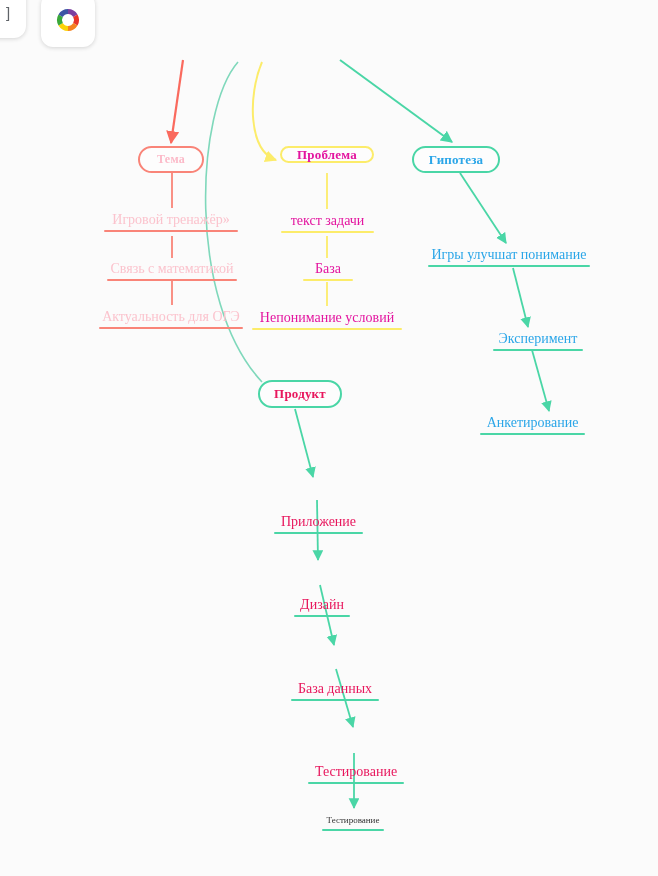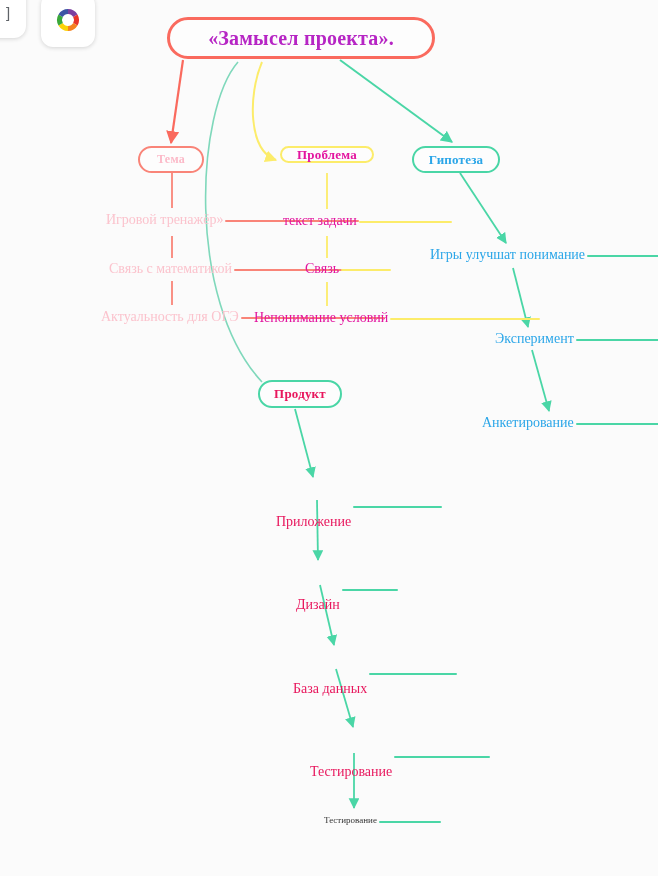--- a/index.html
+++ b/index.html
@@ -72,20 +72,21 @@
     border-color: #4ad6a6; color: #2ba6e8; font-size: 13px;
   }
   #n-produkt {
     left: 258px; top: 380px; width: 84px; height: 28px;
     border-color: #4ad6a6; color: #e8175d; font-size: 13px;
   }
   
   .leaf {
     position: absolute;
     display: flex;
+    flex-direction: column;
     align-items: center;
     white-space: nowrap;
   }
   .leaf .txt { line-height: 1.1; padding: 0 2px; }
   .leaf .rule { height: 2px; margin-top: 3px; border-radius: 1px; }
   
   .branch-tema .txt  { color: #fbc3cd; font-size: 14px; }
   .branch-tema .rule { background: #f98478; }
   
   .branch-prob .txt  { color: #e3159f; font-size: 14px; }
@@ -155,21 +156,20 @@
     <path d="M513,268 L528,327" stroke="#4ad6a6" stroke-width="1.8" fill="none" marker-end="url(#ar-grn)"></path>
     <path d="M532,350 L549,411" stroke="#4ad6a6" stroke-width="1.8" fill="none" marker-end="url(#ar-grn)"></path>
 
     <path d="M295,409 L313,477" stroke="#4ad6a6" stroke-width="1.8" fill="none" marker-end="url(#ar-grn)"></path>
     <path d="M317,500 L318,560" stroke="#4ad6a6" stroke-width="1.8" fill="none" marker-end="url(#ar-grn)"></path>
     <path d="M320,585 L334,645" stroke="#4ad6a6" stroke-width="1.8" fill="none" marker-end="url(#ar-grn)"></path>
     <path d="M336,669 L353,727" stroke="#4ad6a6" stroke-width="1.8" fill="none" marker-end="url(#ar-grn)"></path>
     <path d="M354,753 L354,808" stroke="#4ad6a6" stroke-width="1.8" fill="none" marker-end="url(#ar-grn)"></path>
   </svg>
 
-  <div class="cap" id="n-root">«Замысел проекта».</div>
 
   <div class="cap" id="n-tema">Тема</div>
   <div class="cap" id="n-problema">Проблема</div>
   <div class="cap" id="n-gipoteza">Гипотеза</div>
   <div class="cap" id="n-produkt">Продукт</div>
 
   <div class="leaf branch-tema" style="left:104px; top:212px;">
     <span class="txt">Игровой тренажёр»</span>
     <span class="rule" style="width:134px;"></span>
   </div>
@@ -180,21 +180,21 @@
   <div class="leaf branch-tema" style="left:99px; top:309px;">
     <span class="txt">Актуальность для ОГЭ</span>
     <span class="rule" style="width:144px;"></span>
   </div>
 
   <div class="leaf branch-prob" style="left:281px; top:213px;">
     <span class="txt">текст задачи</span>
     <span class="rule" style="width:93px;"></span>
   </div>
   <div class="leaf branch-prob" style="left:303px; top:261px;">
-    <span class="txt">Связь</span>
+    <span class="txt">База</span>
     <span class="rule" style="width:50px;"></span>
   </div>
   <div class="leaf branch-prob" style="left:252px; top:310px;justify-content:center;">
     <span class="txt">Непонимание условий</span>
     <span class="rule" style="width:150px;"></span>
   </div>
 
   <div class="leaf branch-gip" style="left:428px; top:247px;">
     <span class="txt">Игры улучшат понимание</span>
     <span class="rule" style="width:162px;"></span>

